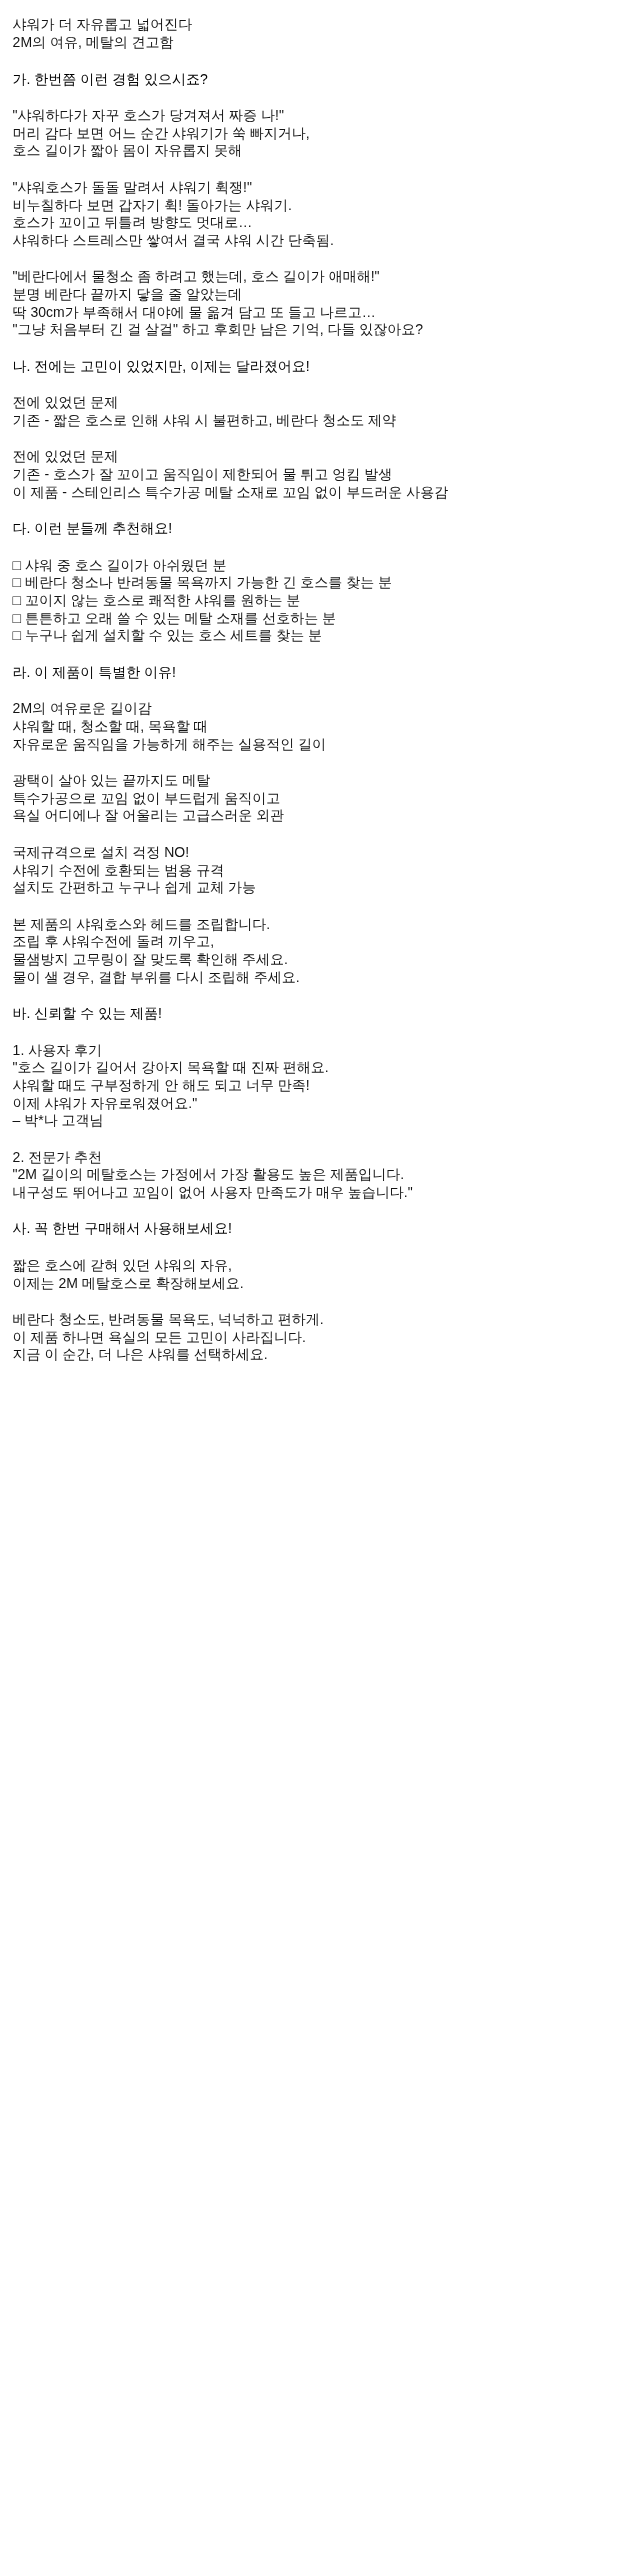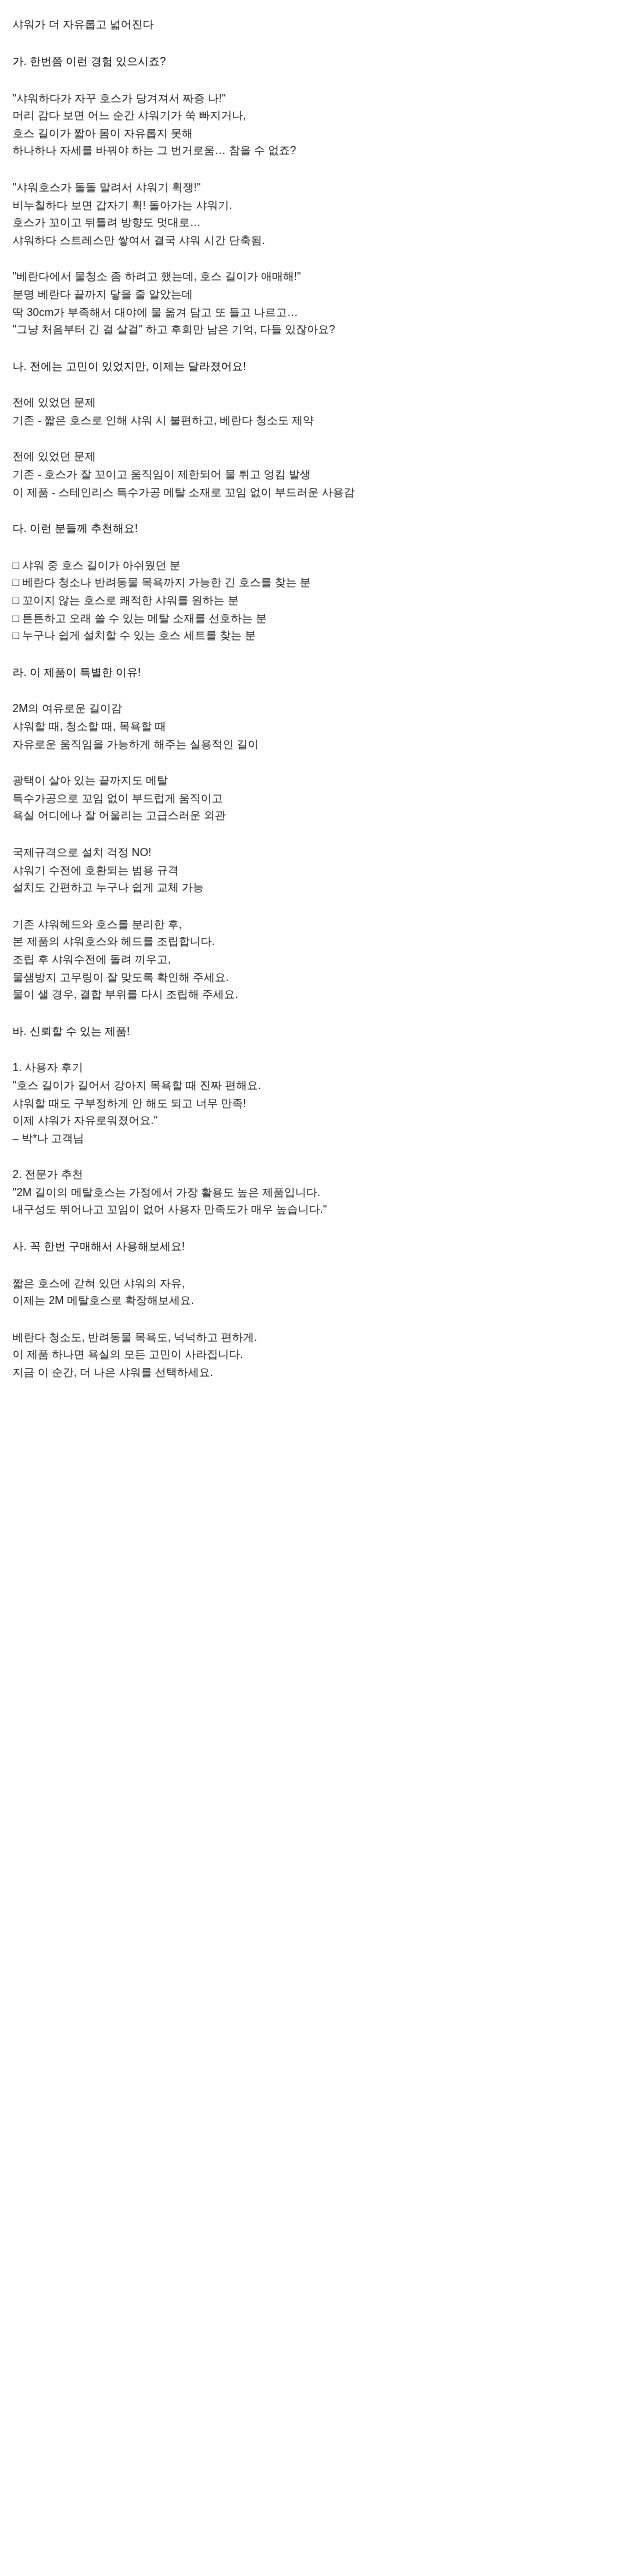--- a/index.html
+++ b/index.html
@@ -17,47 +17,47 @@
     width: 630px;
     min-height: 2576px;
     box-sizing: border-box;
     padding: 16.4px 12.6px 25px 12.6px;
     background: #ffffff;
   }
   .block {
     margin: 0 0 19px 0;
   }
   .line {
-    font-size: 11px;
+    font-size: 14px;
     line-height: 17.6px;
     color: #141414;
     white-space: pre-wrap;
     word-break: keep-all;
   }
   .heading .line {
     font-weight: normal;
     color: #000000;
   }
 </style>
 </head>
 <body>
 
 <div class="page">
   <div class="block">
     <div class="line">샤워가 더 자유롭고 넓어진다</div>
+    <div class="line">2M의 여유, 메탈의 견고함</div>
   </div>
 
   <div class="block heading">
     <div class="line">가. 한번쯤 이런 경험 있으시죠?</div>
   </div>
   <div class="block">
     <div class="line">"샤워하다가 자꾸 호스가 당겨져서 짜증 나!"</div>
     <div class="line">머리 감다 보면 어느 순간 샤워기가 쑥 빠지거나,</div>
     <div class="line">호스 길이가 짧아 몸이 자유롭지 못해</div>
-    <div class="line">하나하나 자세를 바꿔야 하는 그 번거로움… 참을 수 없죠?</div>
   </div>
   <div class="block">
     <div class="line">"샤워호스가 돌돌 말려서 샤워기 휙쟁!"</div>
     <div class="line">비누칠하다 보면 갑자기 휙! 돌아가는 샤워기.</div>
     <div class="line">호스가 꼬이고 뒤틀려 방향도 멋대로…</div>
     <div class="line">샤워하다 스트레스만 쌓여서 결국 샤워 시간 단축됨.</div>
   </div>
   <div class="block">
     <div class="line">"베란다에서 물청소 좀 하려고 했는데, 호스 길이가 애매해!"</div>
     <div class="line">분명 베란다 끝까지 닿을 줄 알았는데</div>
@@ -102,21 +102,20 @@
     <div class="line">특수가공으로 꼬임 없이 부드럽게 움직이고</div>
     <div class="line">욕실 어디에나 잘 어울리는 고급스러운 외관</div>
   </div>
   <div class="block">
     <div class="line">국제규격으로 설치 걱정 NO!</div>
     <div class="line">샤워기 수전에 호환되는 범용 규격</div>
     <div class="line">설치도 간편하고 누구나 쉽게 교체 가능</div>
   </div>
 
   <div class="block">
-    <div class="line">기존 샤워헤드와 호스를 분리한 후,</div>
     <div class="line">본 제품의 샤워호스와 헤드를 조립합니다.</div>
     <div class="line">조립 후 샤워수전에 돌려 끼우고,</div>
     <div class="line">물샘방지 고무링이 잘 맞도록 확인해 주세요.</div>
     <div class="line">물이 샐 경우, 결합 부위를 다시 조립해 주세요.</div>
   </div>
 
   <div class="block heading">
     <div class="line">바. 신뢰할 수 있는 제품!</div>
   </div>
   <div class="block">

